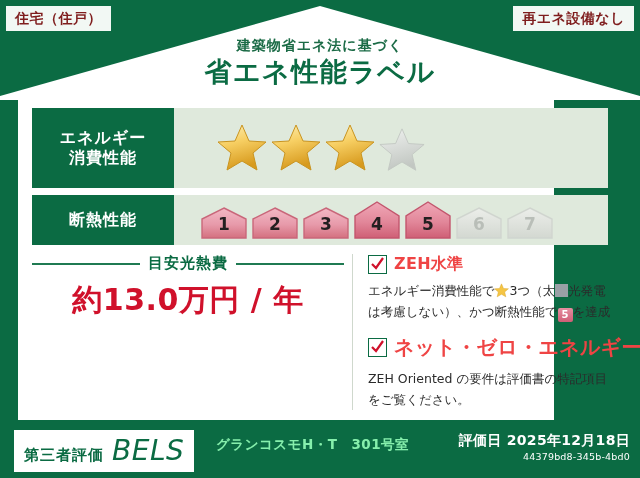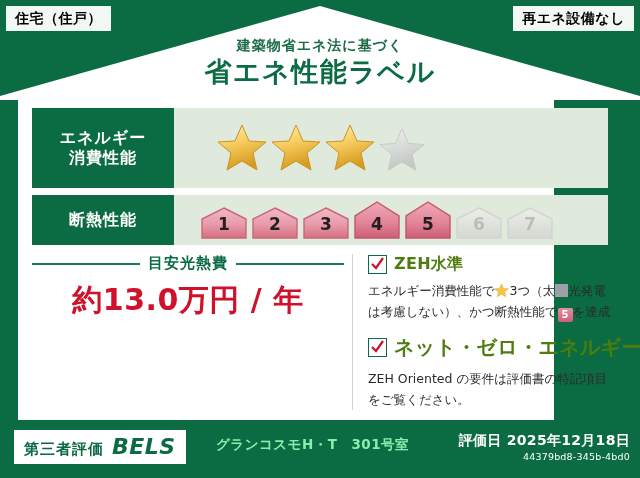--- a/index.html
+++ b/index.html
@@ -21,21 +21,21 @@
   .roof {
     position: absolute;
     left: 0; top: 0;
     width: 640px; height: 100px;
   }
   
   .corner-tag {
     position: absolute;
     top: 6px;
     background: #f2f8f4;
-    color: #000000;
+    color: #7f1d1d;
     font-weight: bold;
     font-size: 14px;
     letter-spacing: 0.5px;
     padding: 5px 9px 6px 9px;
     line-height: 1;
     white-space: nowrap;
   }
   .corner-tag.left { left: 6px; }
   .corner-tag.right { right: 6px; }
 
@@ -196,21 +196,21 @@
   }
   .check-box {
     flex: 0 0 auto;
     width: 17px; height: 17px;
     border: 1.5px solid #0b6b43;
     background: #ffffff;
     position: relative;
   }
   .check-box svg { position: absolute; left: 1px; top: 0px; }
   .zeh-title {
-    color: #4d7c0f;
+    color: #ef4444;
     font-size: 16px;
     font-weight: bold;
     letter-spacing: 0.3px;
     white-space: nowrap;
   }
   .zeh-title.small { font-size: 20px; }
   .zeh-desc {
     margin-top: 5px;
     color: #2b2b2b;
     font-size: 12.5px;
@@ -254,22 +254,22 @@
     gap: 8px;
   }
   .bels-tag .ja {
     color: #0b6b43;
     font-size: 15px;
     font-weight: bold;
     letter-spacing: 1px;
   }
   .bels-tag .en {
     color: #0b6b43;
-    font-size: 22px;
-    font-weight: bold;
+    font-size: 28px;
+    font-weight: normal;
     font-style: italic;
     letter-spacing: 0.5px;
   }
   .building-name {
     position: absolute;
     left: 216px;
     top: 14px;
     color: #86efac;
     font-size: 13.5px;
     font-weight: bold;

